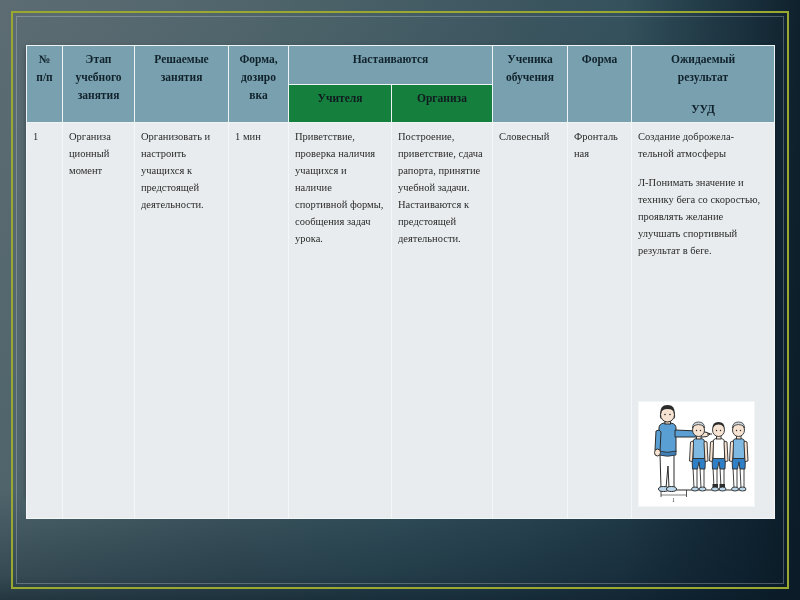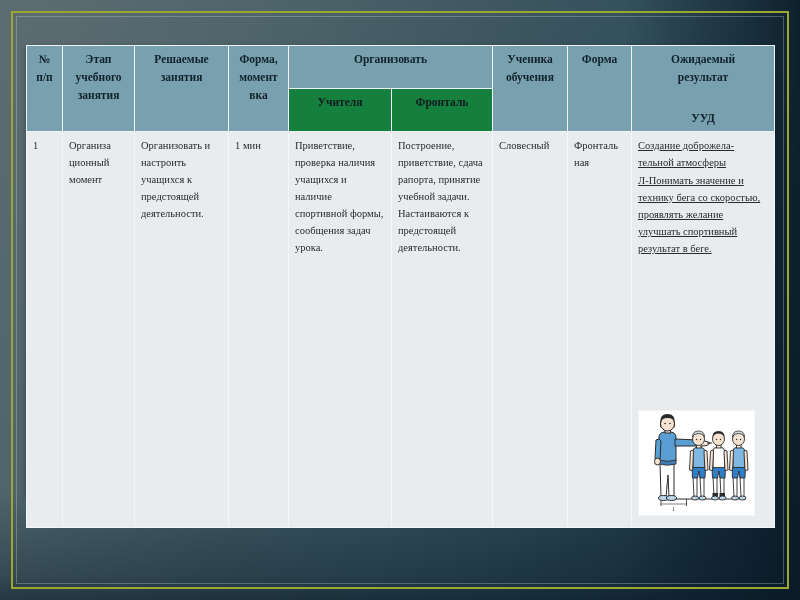--- a/index.html
+++ b/index.html
@@ -110,28 +110,28 @@
     background: #e9ecee;
     color: #2b2b2b;
     font-size: 10.5px;
     line-height: 1.62;
     text-align: left;
   }
   td.num { text-align: left; }
 
   .uud {
     display: block;
-    margin-top: 23px;
+    margin-top: 14px;
   }
 
   .cell-p { margin: 0; }
-  .cell-p + .cell-p { margin-top: 1px; }
-
-  
-  .illus-cell { position: relative; text-decoration: underline; }
+  .cell-p + .cell-p { margin-top: 12px; }
+
+  
+  .illus-cell { position: relative; }
   .illustration {
     position: absolute;
     left: 7px;
     bottom: 12px;
     width: 115px;
     height: 104px;
     background: #ffffff;
     box-shadow: 0 0 0 1px #f3f6f7;
   }
   .illustration svg { display: block; width: 100%; height: 100%; }
@@ -168,38 +168,38 @@
             <span>Этап</span><br>
             <span>учебного</span><br>
             <span>занятия</span>
           </th>
           <th rowspan="2">
             <span>Решаемые</span><br>
             <span>занятия</span>
           </th>
           <th rowspan="2">
             <span>Форма,</span><br>
-            <span>момент</span><br>
+            <span>дозиро</span><br>
             <span>вка</span>
           </th>
-          <th colspan="2">Организовать</th>
+          <th colspan="2">Настаиваются</th>
           <th rowspan="2">
             <span>Ученика</span><br>
             <span>обучения</span>
           </th>
           <th rowspan="2">Форма</th>
           <th rowspan="2">
             <span>Ожидаемый</span><br>
             <span>результат</span>
             <span class="uud">УУД</span>
           </th>
         </tr>
         <tr>
           <th class="sub">Учителя</th>
-          <th class="sub">Фронталь</th>
+          <th class="sub">Организа</th>
         </tr>
       </thead>
 
       <tbody>
         <tr>
           <td class="num">1</td>
           <td>Организа ционный момент</td>
           <td>Организовать и настроить учащихся к предстоящей деятельности.</td>
           <td>1 мин</td>
           <td>Приветствие, проверка наличия учащихся и наличие спортивной формы, сообщения задач урока.</td>

